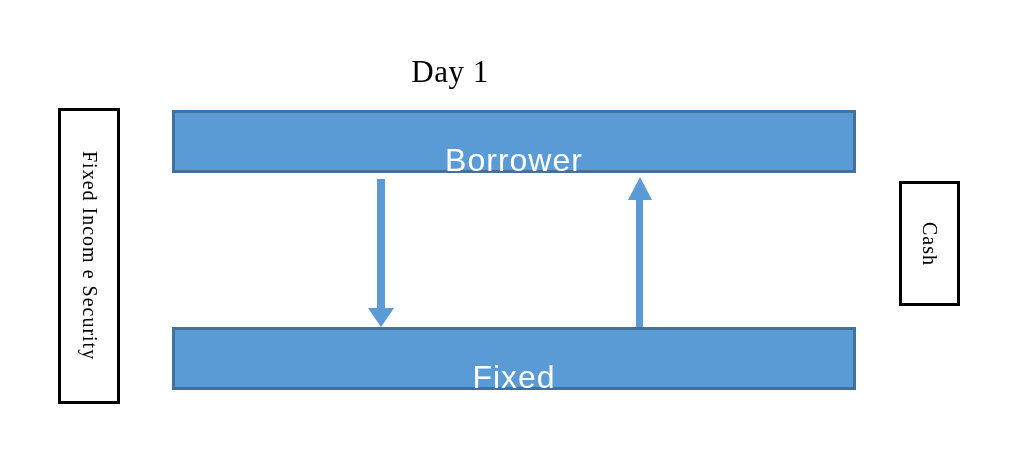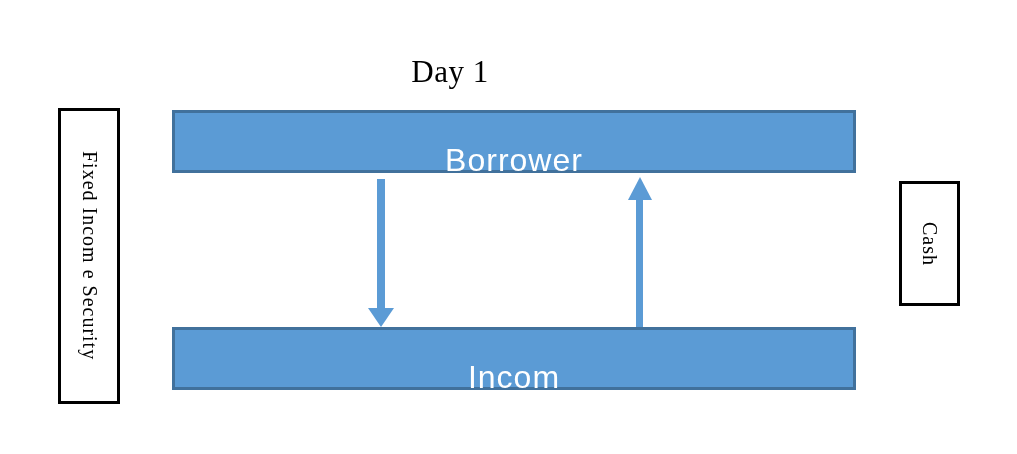--- a/index.html
+++ b/index.html
@@ -144,20 +144,20 @@
     <div class="shaft"></div>
     <div class="head"></div>
   </div>
 
   <div class="arrow up">
     <div class="head"></div>
     <div class="shaft"></div>
   </div>
 
   <div class="node-box lender">
-    <span class="node-label">Incom</span>
+    <span class="node-label">Fixed</span>
   </div>
 
   <div class="side-label right">
     <span class="vertical-text">Cash</span>
   </div>
 
 </div>
 
 </body></html>

